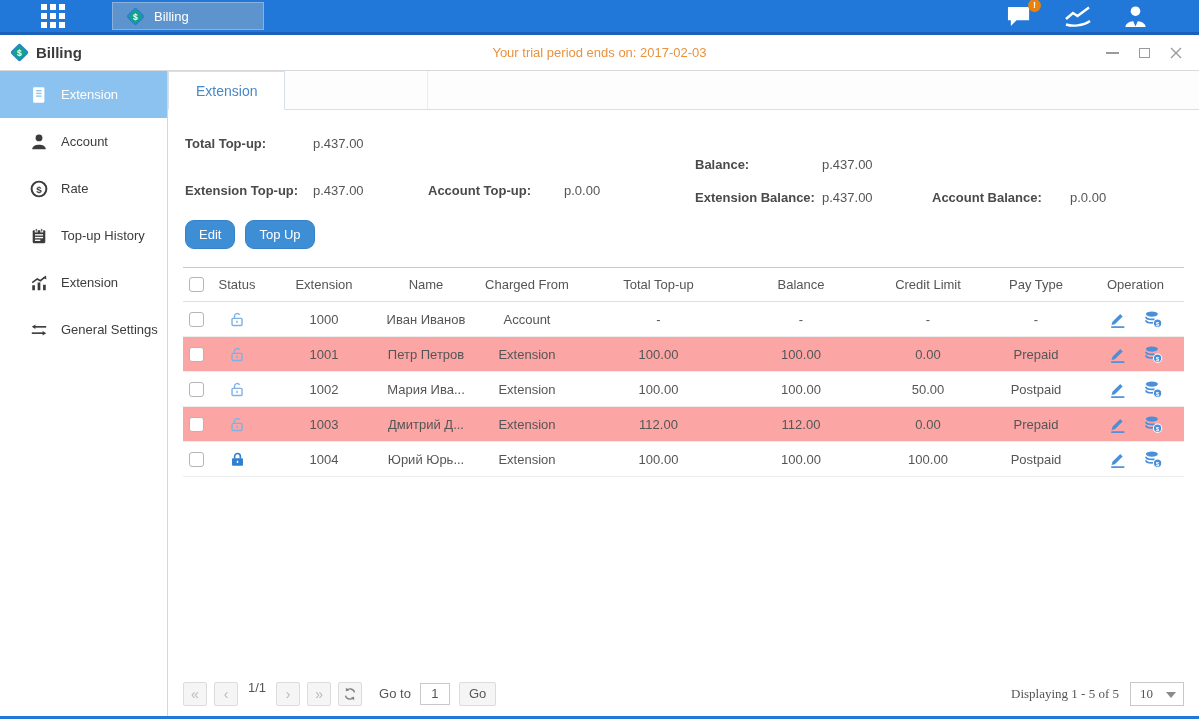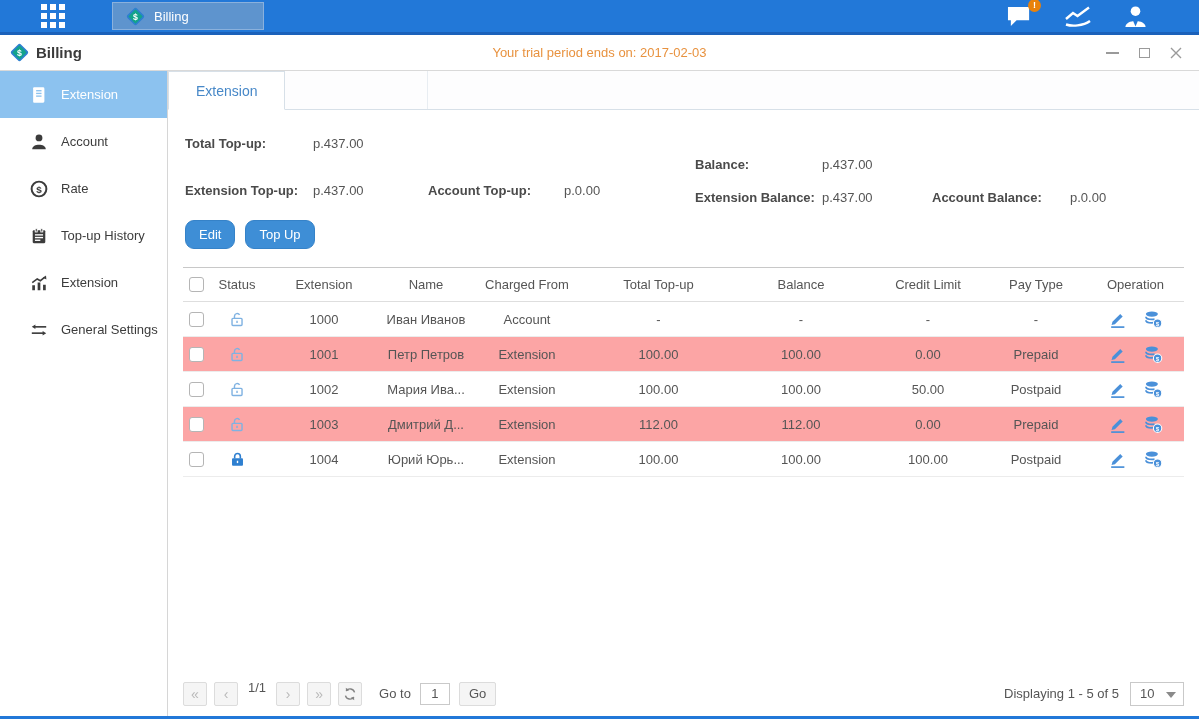--- a/index.html
+++ b/index.html
@@ -90,21 +90,21 @@
     font-size:13px;color:#555;}
   .pg-btn{width:24px;height:24px;border:1px solid #dcdcdc;background:#f5f5f5;border-radius:2px;
     display:flex;align-items:center;justify-content:center;margin-right:7px;color:#b9b9b9;
     font-size:14px;cursor:pointer;user-select:none;}
   .pg-btn svg{width:14px;height:14px;display:block;}
   .pg-ind{margin:0 10px 12px 3px;color:#555;}
   .goto-label{margin:0 9px 0 10px;}
   .goto-input{width:30px;height:22px;border:1px solid #c9c9c9;text-align:center;font-size:13px;
     font-family:inherit;color:#555;padding:0;}
   .pg-go{width:auto;padding:0 9px;color:#555;margin-left:9px;font-size:13px;}
-  .pg-right{margin-left:auto;display:flex;align-items:center;gap:11px;}
+  .pg-right{margin-left:auto;display:flex;align-items:center;gap:11px;font-family:Liberation Serif, serif;}
   .page-size{width:54px;height:24px;border:1px solid #c9c9c9;display:flex;align-items:center;
     padding-left:9px;position:relative;cursor:pointer;background:#fff;}
   .caret{position:absolute;right:7px;top:9px;width:0;height:0;border-left:5px solid transparent;
     border-right:5px solid transparent;border-top:6px solid #8a8a8a;}
 
   .bottom-strip{height:3px;background:var(--topbar);flex:0 0 auto;}
 </style>
 </head>
 <body>
 

